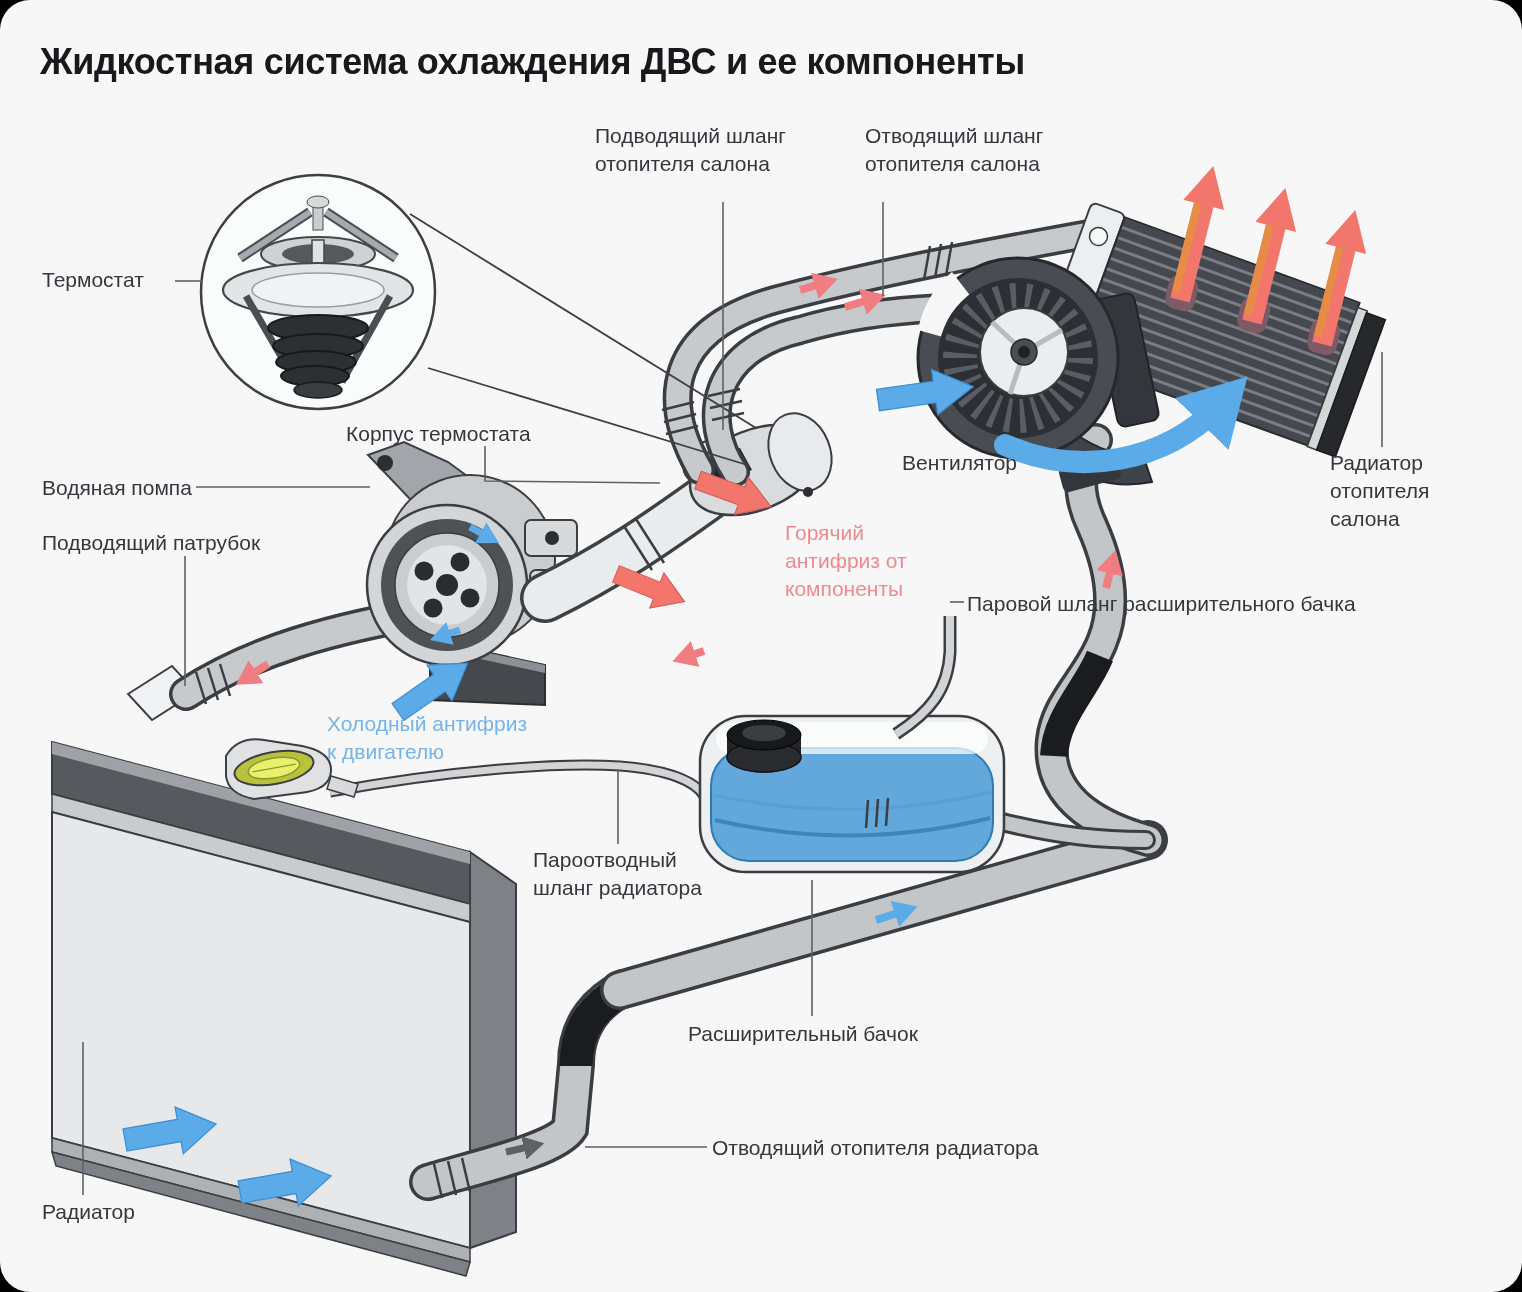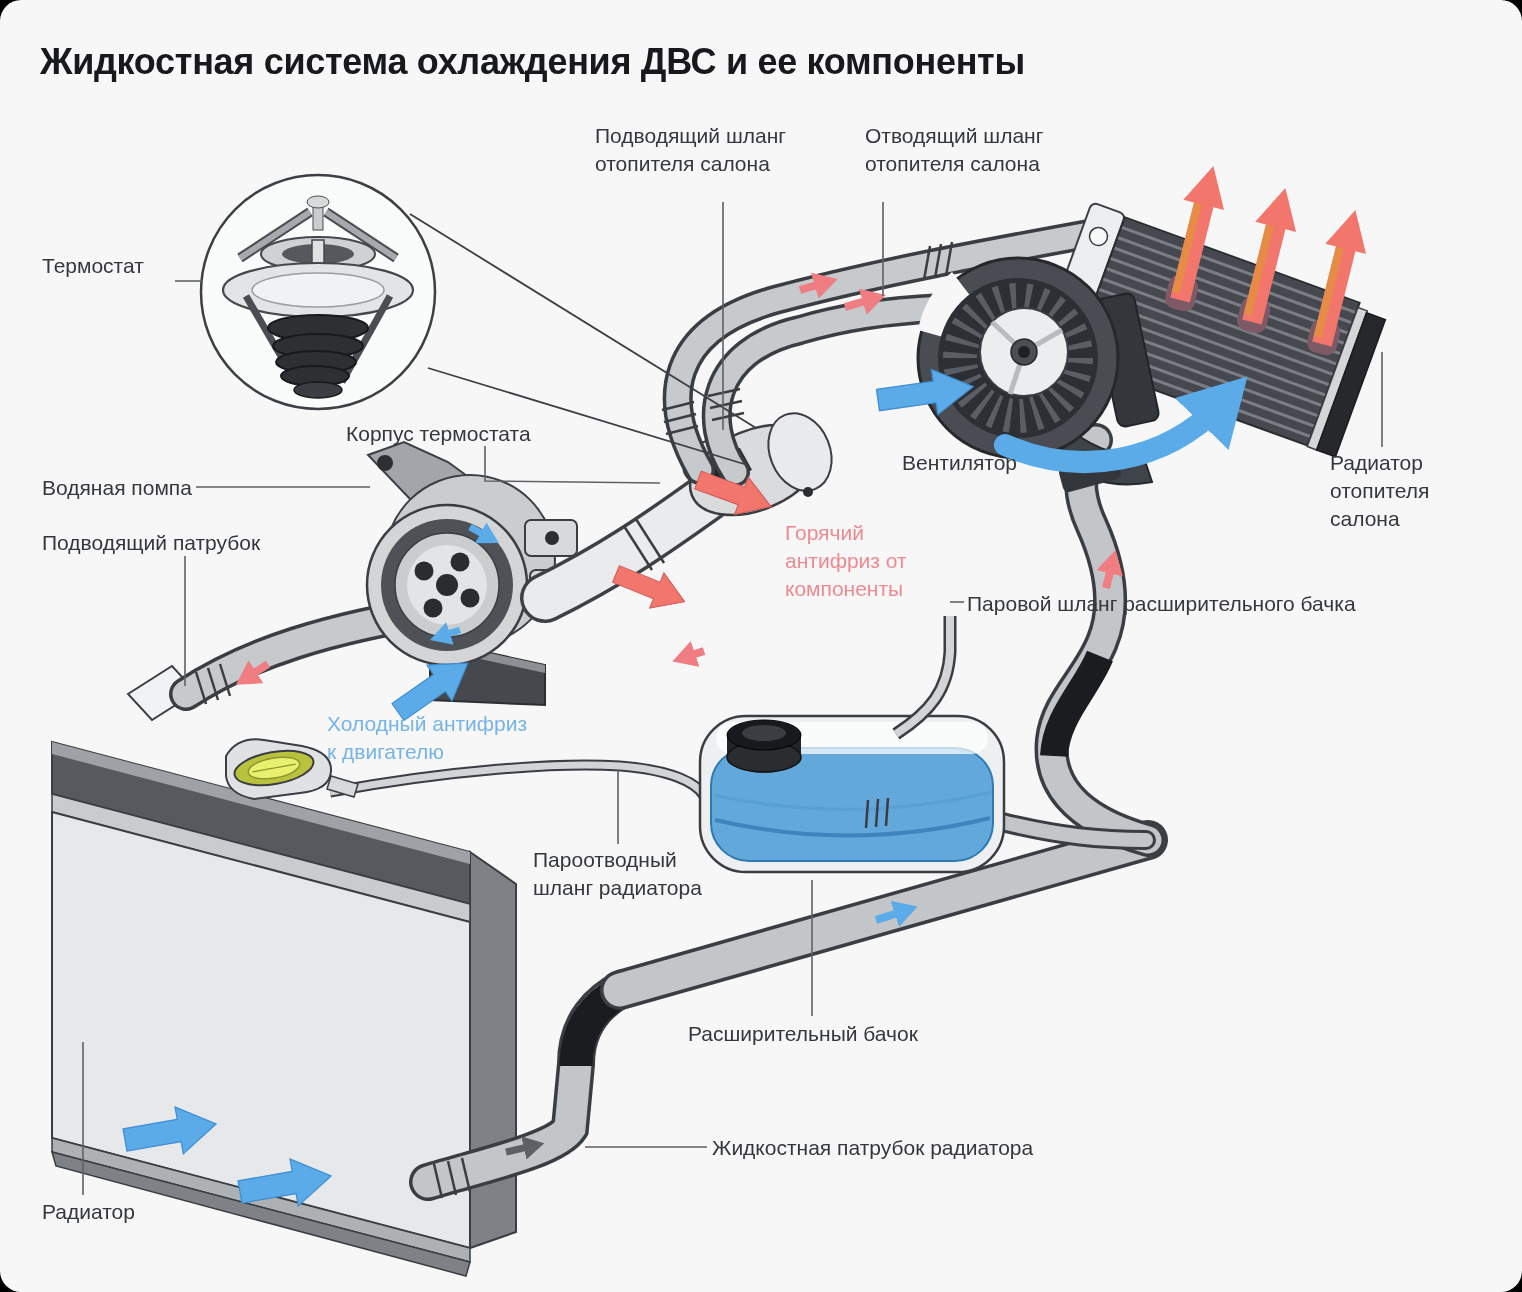--- a/index.html
+++ b/index.html
@@ -1,16 +1,16 @@
 <!DOCTYPE html>
 <html><head>
 <meta charset="utf-8">
 <style>
   html,body{margin:0;padding:0;background:#000;}
-  .canvas{position:relative;width:1522px;height:1292px;background:#f7f7f8;border-radius:21px;overflow:hidden;font-family:"Liberation Sans",sans-serif;}
+  .canvas{position:relative;width:1522px;height:1292px;background:#f7f7f8;border-radius:30px;overflow:hidden;font-family:"Liberation Sans",sans-serif;}
   .title{position:absolute;left:40px;top:40px;font-weight:700;font-size:36px;line-height:44px;color:#17191d;letter-spacing:-0.3px;}
   .lbl{position:absolute;font-size:21px;line-height:28px;color:#34383c;white-space:nowrap;}
   .lbl.wrap{white-space:normal;}
   .lbl.hot{color:#ee8a8f;}
   .lbl.cold{color:#76b3e8;}
   svg{position:absolute;left:0;top:0;}
 </style>
 </head>
 <body>
 
@@ -270,26 +270,26 @@
     <line x1="812" y1="880" x2="812" y2="1016"></line>
     <line x1="585" y1="1147" x2="707" y2="1147"></line>
     <line x1="83" y1="1042" x2="83" y2="1195"></line>
   </g>
 </svg>
 
   <div class="title">Жидкостная система охлаждения ДВС и ее компоненты</div>
 
   <div class="lbl wrap" style="left:595px;top:122px;width:245px;">Подводящий шланг отопителя салона</div>
   <div class="lbl wrap" style="left:865px;top:122px;width:245px;">Отводящий шланг отопителя салона</div>
-  <div class="lbl" style="left:42px;top:252px;">Термостат</div>
+  <div class="lbl" style="left:42px;top:266px;">Термостат</div>
   <div class="lbl" style="left:346px;top:420px;">Корпус термостата</div>
   <div class="lbl" style="left:42px;top:474px;">Водяная помпа</div>
   <div class="lbl" style="left:42px;top:529px;">Подводящий патрубок</div>
   <div class="lbl" style="left:902px;top:449px;text-align:center;">Вентилятор</div>
   <div class="lbl wrap" style="left:1330px;top:449px;width:145px;">Радиатор отопителя салона</div>
   <div class="lbl hot wrap" style="left:785px;top:519px;width:145px;">Горячий антифриз от компоненты</div>
   <div class="lbl" style="left:967px;top:590px;">Паровой шланг расширительного бачка</div>
   <div class="lbl cold wrap" style="left:327px;top:710px;width:205px;">Холодный антифриз к двигателю</div>
   <div class="lbl wrap" style="left:533px;top:846px;width:185px;">Пароотводный шланг радиатора</div>
   <div class="lbl" style="left:688px;top:1020px;">Расширительный бачок</div>
-  <div class="lbl" style="left:712px;top:1134px;">Жидкостная патрубок радиатора</div>
+  <div class="lbl" style="left:712px;top:1134px;">Отводящий отопителя радиатора</div>
   <div class="lbl" style="left:42px;top:1198px;">Радиатор</div>
 </div>
 
 </body></html>

